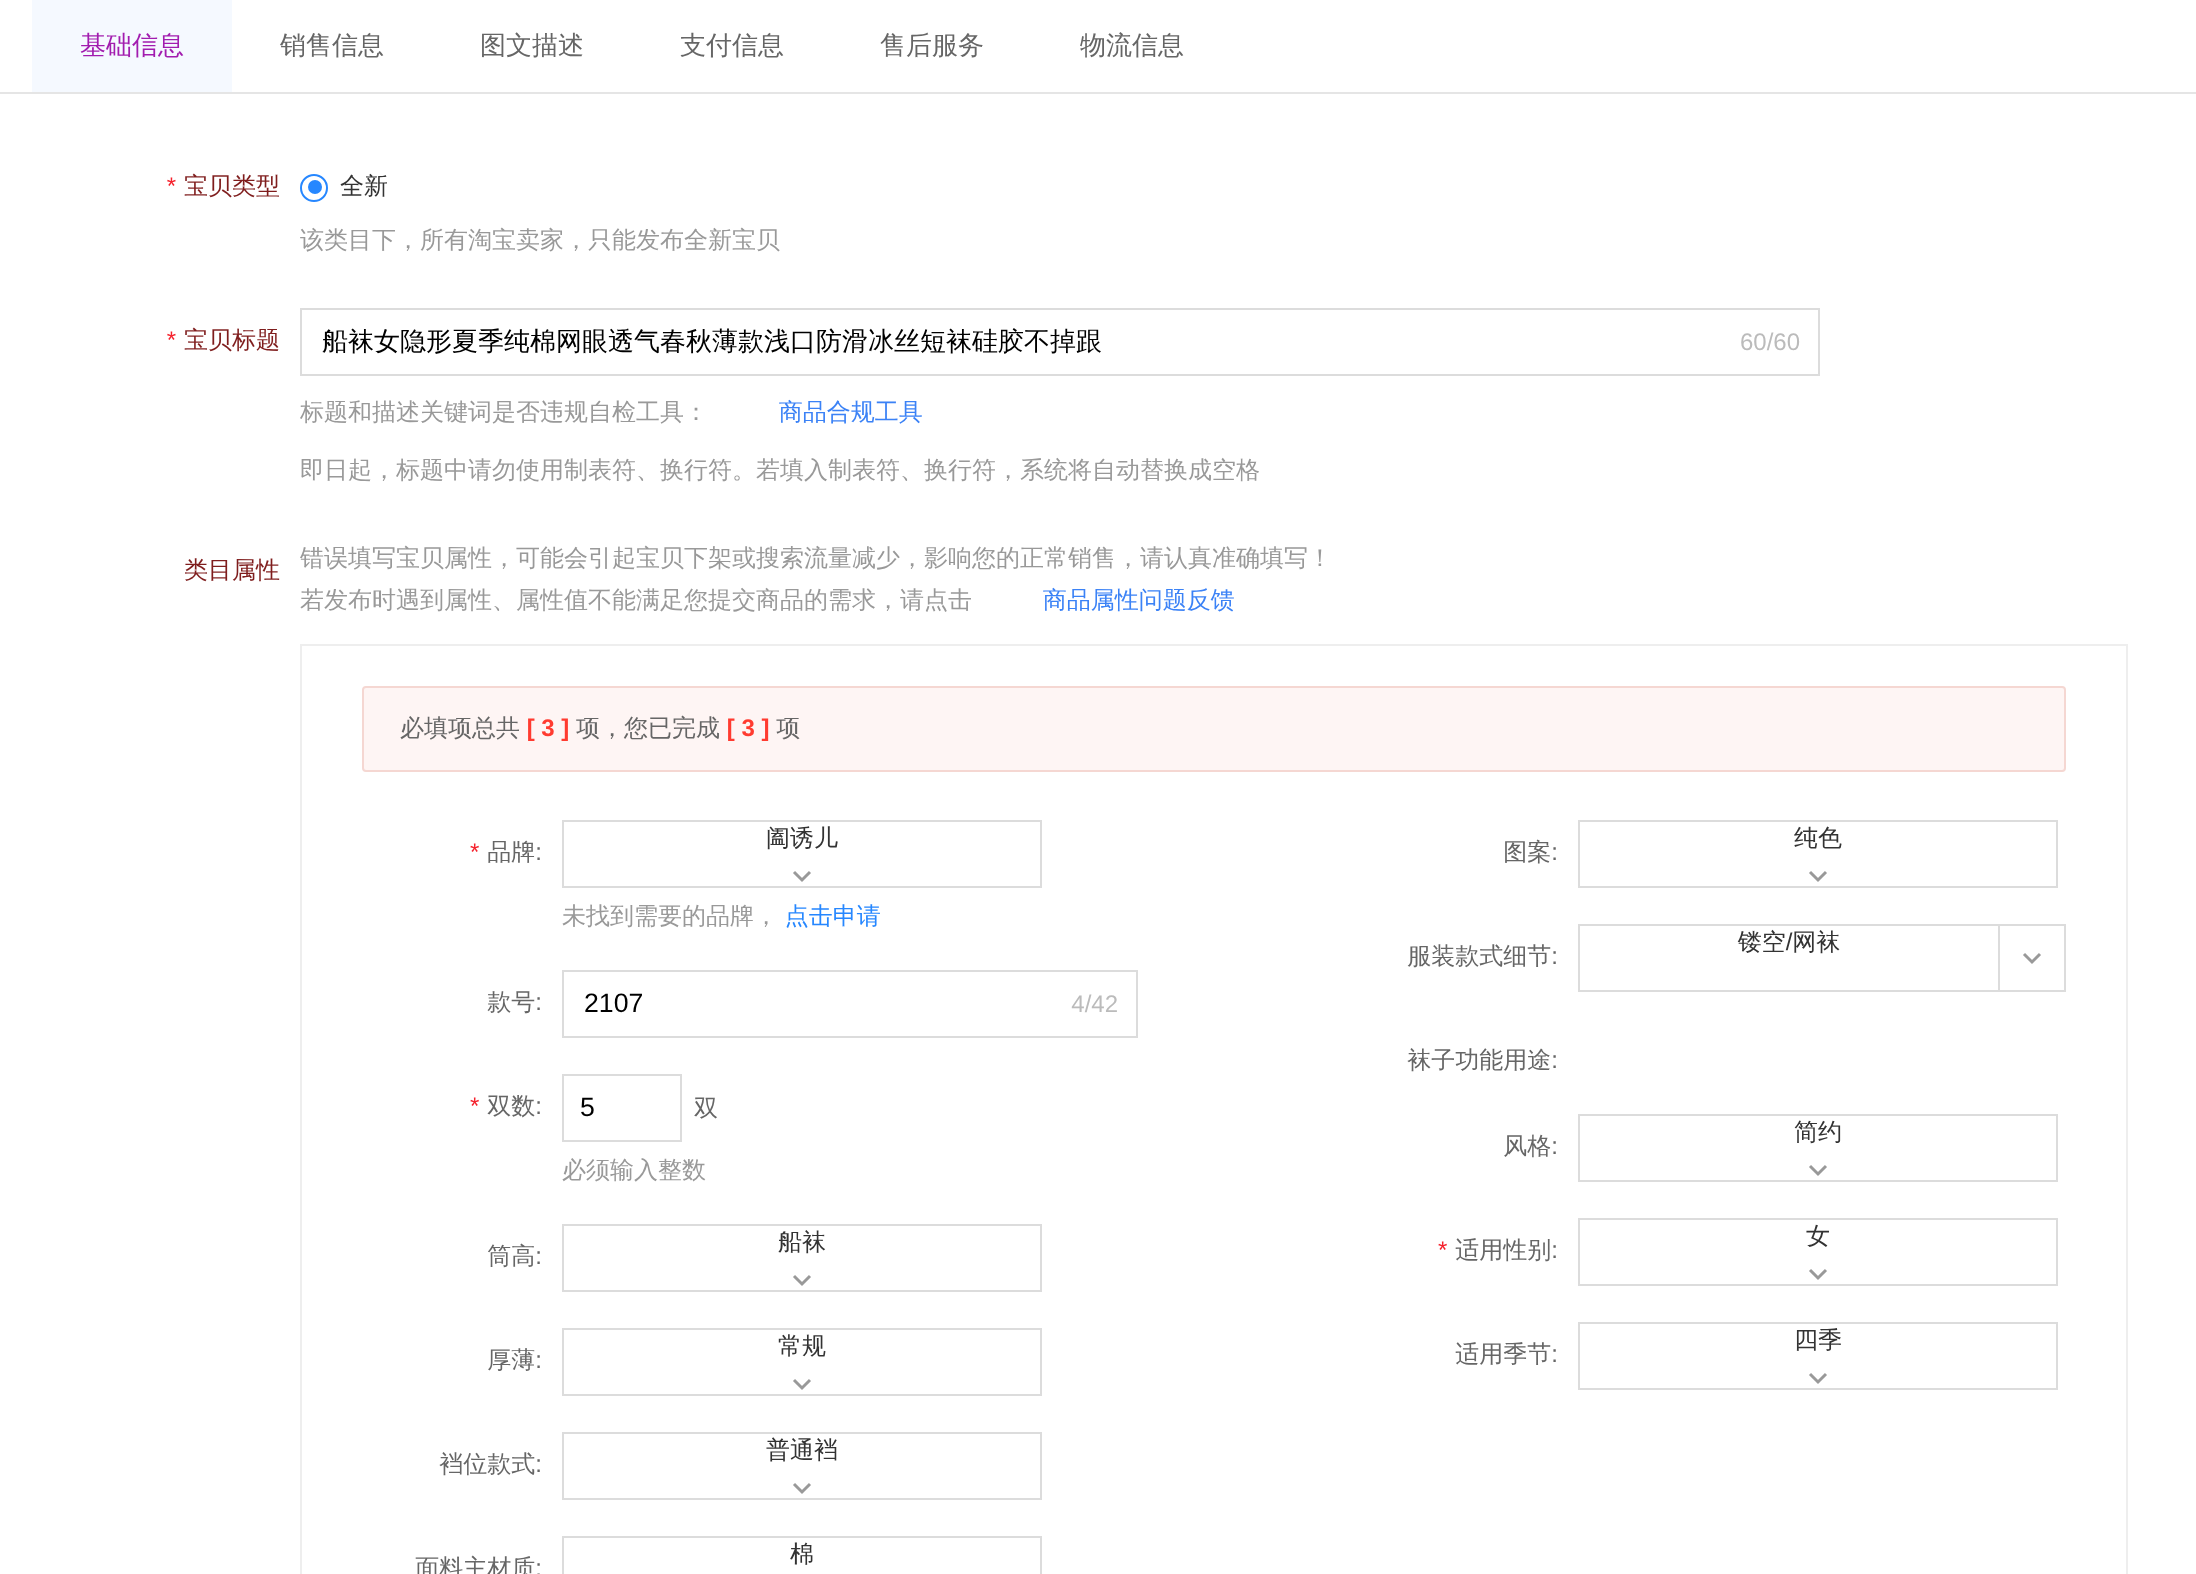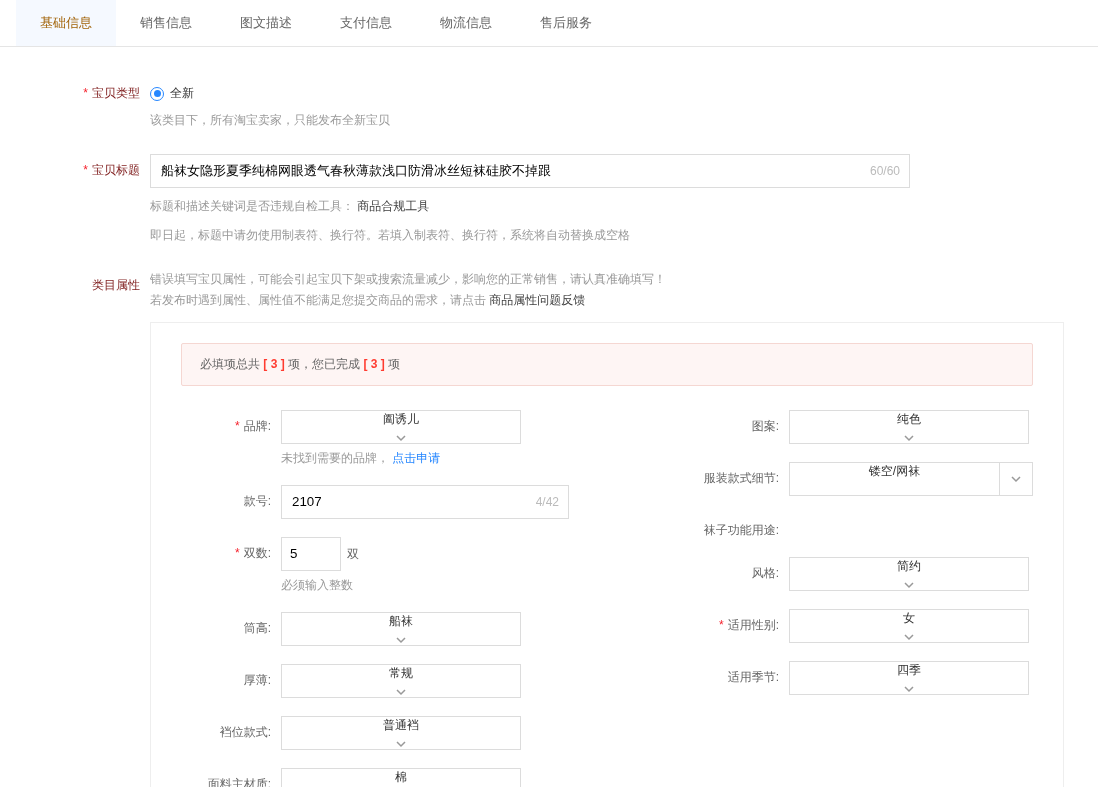--- a/index.html
+++ b/index.html
@@ -16,21 +16,21 @@
       background: #fff;
       padding-left: 16px;
     }
     .tab {
       padding: 14px 24px;
       cursor: pointer;
       color: #666;
       font-size: 13px;
     }
     .tab.active {
-      color: #a16207;
+      color: #a21caf;
       background: #f5f9ff;
     }
     .form-body {
       padding: 30px 100px 30px 60px;
     }
     .form-row {
       display: flex;
       align-items: flex-start;
       margin-bottom: 24px;
     }
@@ -47,21 +47,21 @@
       color: #f5222d;
       margin-right: 4px;
     }
     .form-content { flex: 1; }
     .radio-row { display: flex; align-items: flex-end; padding-top: 8px; }
     .radio-item { display: flex; align-items: center; margin-right: 24px; cursor: pointer;}
     .radio { width:14px; height:14px; border:1px solid #ccc; border-radius:50%; margin-right:6px; display:inline-flex; align-items:center; justify-content:center;}
     .radio.checked { border-color:#2687ff;}
     .radio.checked::after { content:""; width:7px; height:7px; background:#2687ff; border-radius:50%;}
     .hint { color:#999; margin-top:8px; line-height:1.7;}
-    .hint .link { color:#404040; cursor:pointer;}
+    .hint .link { color:#3b82f6; cursor:pointer;margin-left:32px;}
     .title-input-wrap { position:relative; width:760px;border-radius:15px;}
     .title-input {
       width:100%; height:34px; border:1px solid #dcdcdc; padding:0 60px 0 10px;
       font-size:13px; outline:none;
     }
     .title-count { position:absolute; right:10px; top:0; line-height:34px; color:#bbb;}
     .category-box {
       border:1px solid #eee; padding:20px 30px 30px 30px; margin-top:12px;
     }
     .notice-bar {
@@ -92,22 +92,22 @@
     .style-count { position:absolute; right:10px; top:0; line-height:34px; color:#bbb;}
   </style>
 </head>
 <body>
 
 <div class="tabs">
   <div class="tab active">基础信息</div>
   <div class="tab">销售信息</div>
   <div class="tab">图文描述</div>
   <div class="tab">支付信息</div>
+  <div class="tab">售后服务</div>
   <div class="tab">物流信息</div>
-  <div class="tab">售后服务</div>
 </div>
 
 <div class="form-body">
 
   <div class="form-row">
     <div class="form-label req">宝贝类型</div>
     <div class="form-content">
       <div class="radio-row">
         <div class="radio-item">
           <span class="radio checked"></span>

